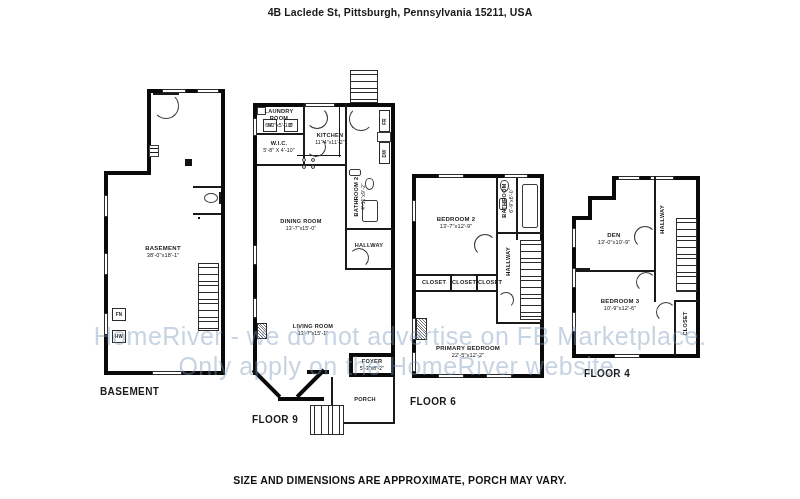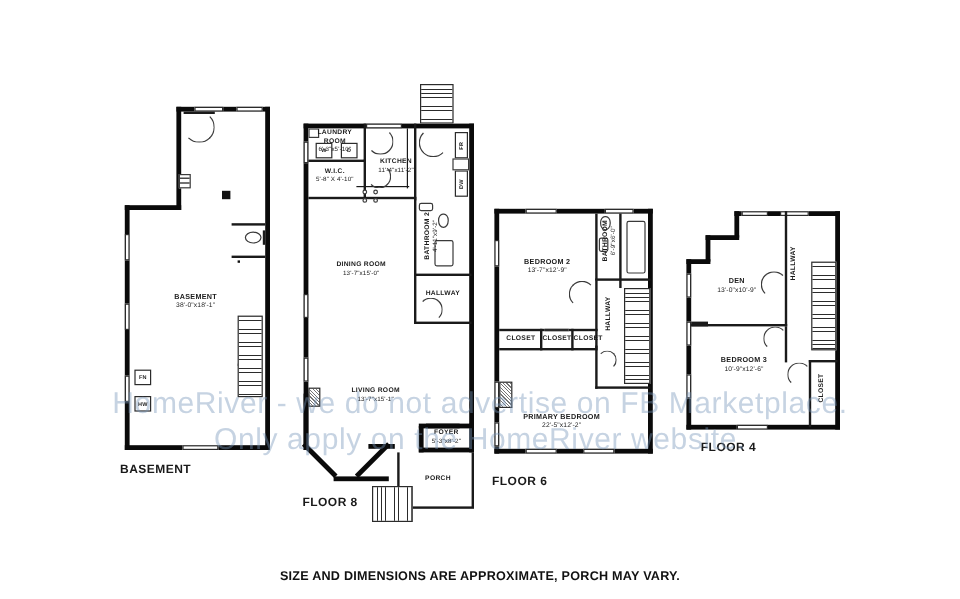--- a/index.html
+++ b/index.html
@@ -193,20 +193,21 @@
     white-space: nowrap;
   }
   .wm.l1 { top: 322px; font-size: 25px; }
   .wm.l2 { top: 352px; font-size: 25px; }
 </style>
 </head>
 <body>
 
 <div id="stage">
 
+  <div class="addr-title">4B Laclede St, Pittsburgh, Pennsylvania 15211, USA</div>
 
   <div class="plan" style="left:100px; top:85px; width:128px; height:300px;">
 
     <div class="fill" style="left:47px; top:4px; width:78px; height:86px;"></div>
     <div class="fill" style="left:4px; top:88px; width:121px; height:202px;"></div>
 
     <div class="wall" style="left:47px; top:4px; width:78px; height:4px;"></div>
     <div class="win" style="left:62px; top:4px; width:24px; height:4px;"></div>
     <div class="win" style="left:97px; top:4px; width:22px; height:4px;"></div>
 
@@ -380,21 +381,21 @@
       <span class="dm">5'-3"x8'-2"</span>
     </div>
 
     <div class="room" style="left:100px; top:326px; width:40px;">
       <span class="nm">PORCH</span>
     </div>
 
     <div class="hatch" style="left:12px; top:253px; width:10px; height:16px;"></div>
   </div>
 
-  <div class="floor-caption" style="left:252px; top:414px;">FLOOR 8</div>
+  <div class="floor-caption" style="left:252px; top:414px;">FLOOR 9</div>
 
   <div class="plan" style="left:408px; top:170px; width:140px; height:220px;">
 
     <div class="fill" style="left:4px; top:4px; width:132px; height:204px;"></div>
 
     <div class="wall" style="left:4px; top:4px; width:132px; height:4px;"></div>
     <div class="win" style="left:30px; top:4px; width:26px; height:4px;"></div>
     <div class="win" style="left:96px; top:4px; width:24px; height:4px;"></div>
 
     <div class="wall" style="left:4px; top:4px; width:4px; height:204px;"></div>

